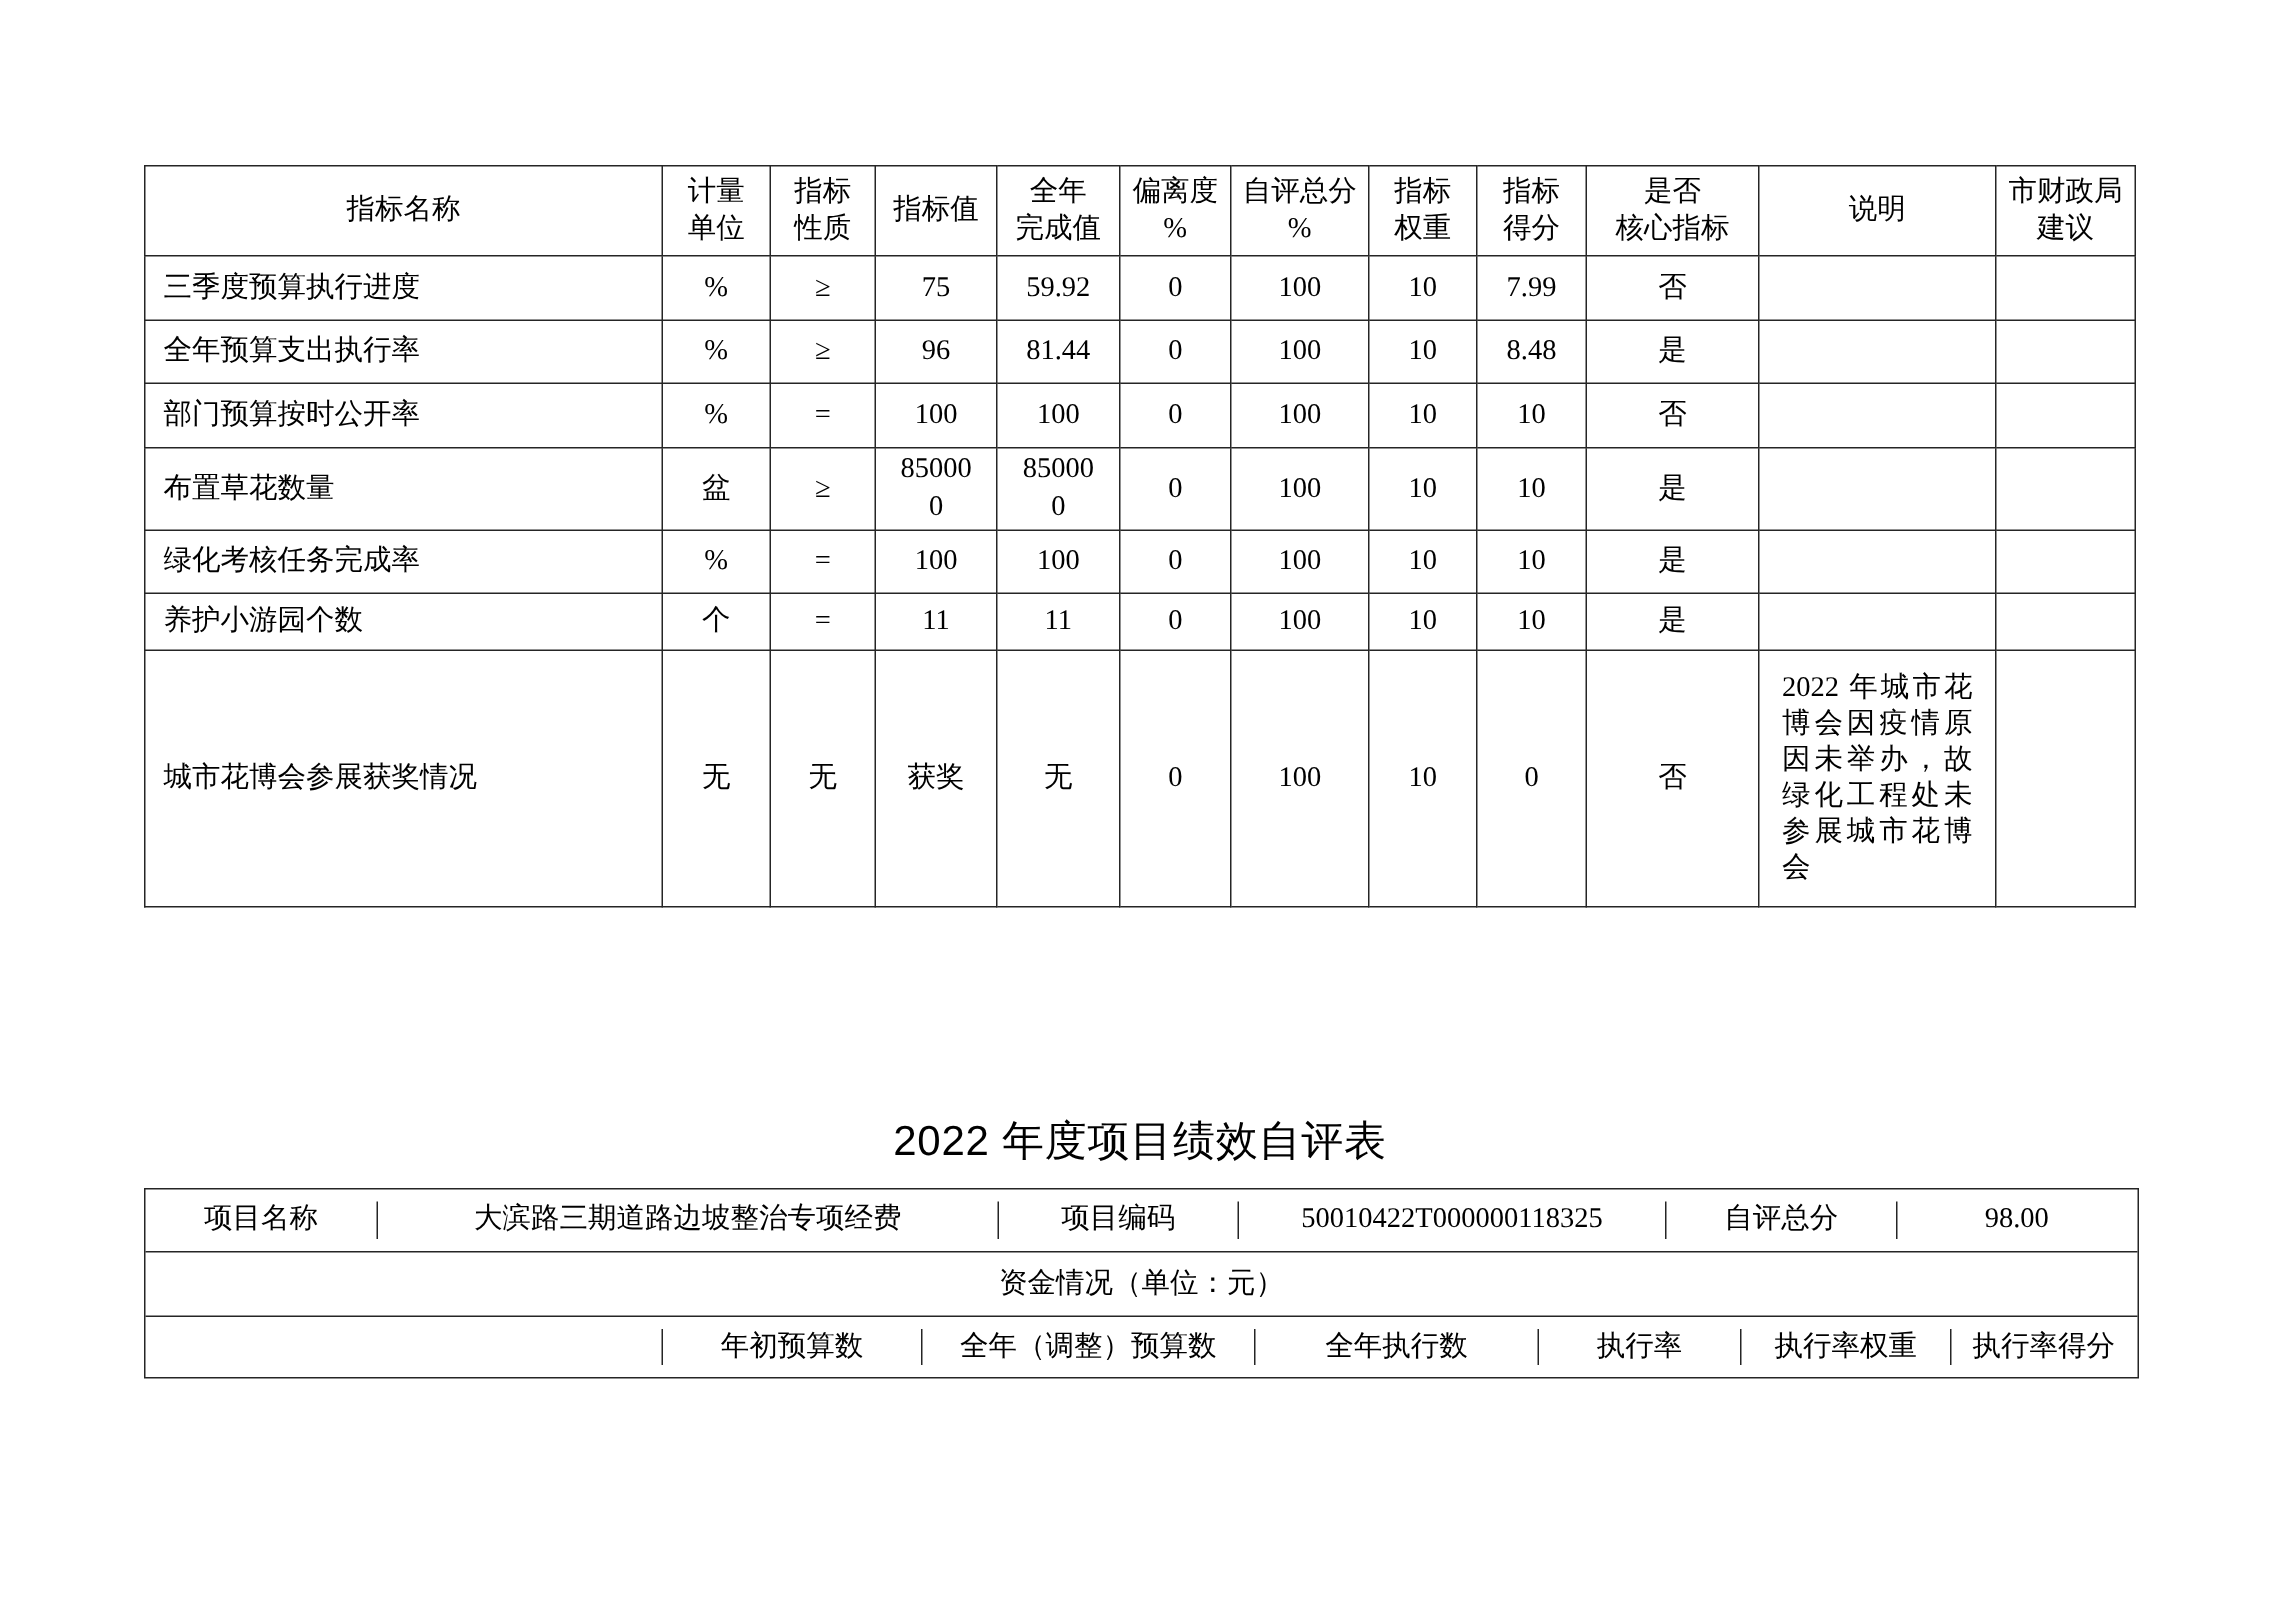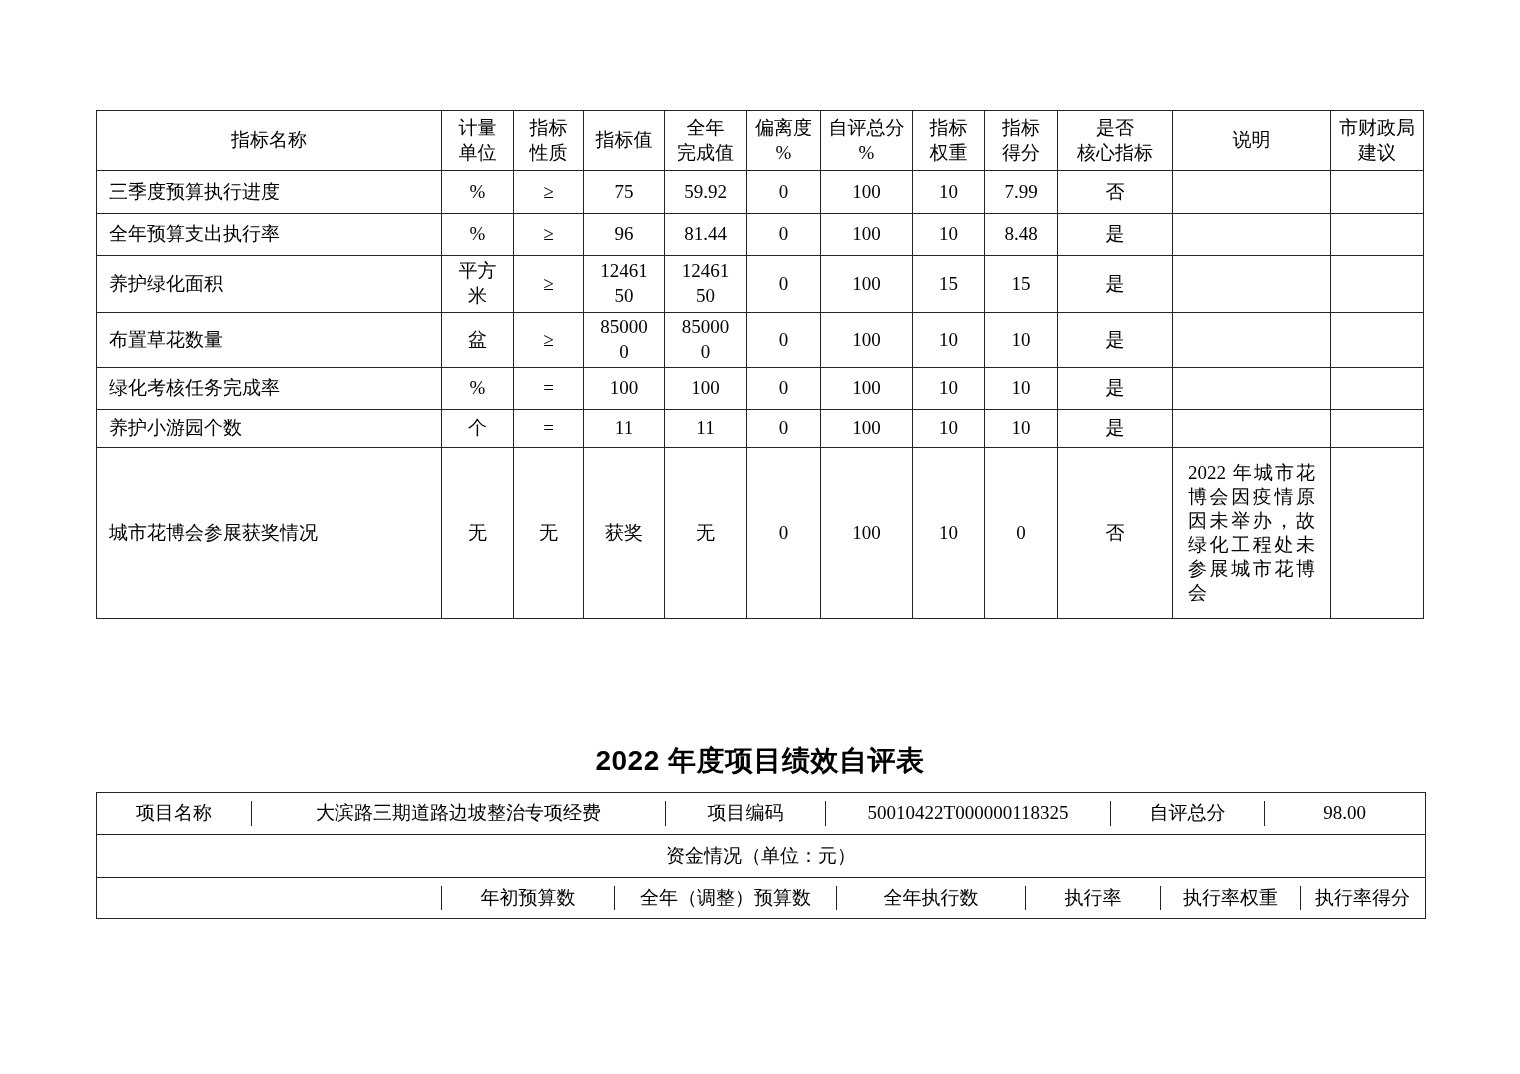--- a/index.html
+++ b/index.html
@@ -24,21 +24,21 @@
   #indicator-table td.left{text-align:left;padding-left:12px;}
   #indicator-table td.note-cell{
     text-align:justify;padding:6px 15px;line-height:24px;white-space:pre-line;margin-top:20px;
   }
 
   
   .section-title{
     position:absolute;left:96px;top:742px;width:1328px;height:40px;
     text-align:center;
     font-family:"Liberation Sans","DejaVu Sans",sans-serif;
-    font-weight:bold;font-size:28px;letter-spacing:0.5px;
+    font-weight:normal;font-size:28px;letter-spacing:0.5px;
   }
 
   
   #project-table{
     position:absolute;left:96px;top:792px;width:1330px;
     border:1.5px solid #252525;box-sizing:border-box;background:#fff;
   }
   .t2row{display:flex;width:100%;box-sizing:border-box;align-items:center;}
   .t2row + .t2row{border-top:1.5px solid #252525;}
   .t2cell{
@@ -115,34 +115,31 @@
       <td>96</td>
       <td>81.44</td>
       <td>0</td>
       <td>100</td>
       <td>10</td>
       <td>8.48</td>
       <td>是</td>
       <td></td>
       <td></td>
     </tr>
-    <tr style="height:57px">
-      <td class="left">养护绿化面积</td>
-      <td>平方
-米</td>
-      <td>≥</td>
-      <td>12461
-50</td>
-      <td>12461
-50</td>
-      <td>0</td>
-      <td>100</td>
-      <td>15</td>
-      <td>15</td>
-      <td>是</td>
+    <tr style="height:43px">
+      <td class="left">部门预算按时公开率</td>
+      <td>%</td>
+      <td>=</td>
+      <td>100</td>
+      <td>100</td>
+      <td>0</td>
+      <td>100</td>
+      <td>10</td>
+      <td>10</td>
+      <td>否</td>
       <td></td>
       <td></td>
     </tr>
     <tr style="height:55px">
       <td class="left">布置草花数量</td>
       <td>盆</td>
       <td>≥</td>
       <td>85000
 0</td>
       <td>85000

